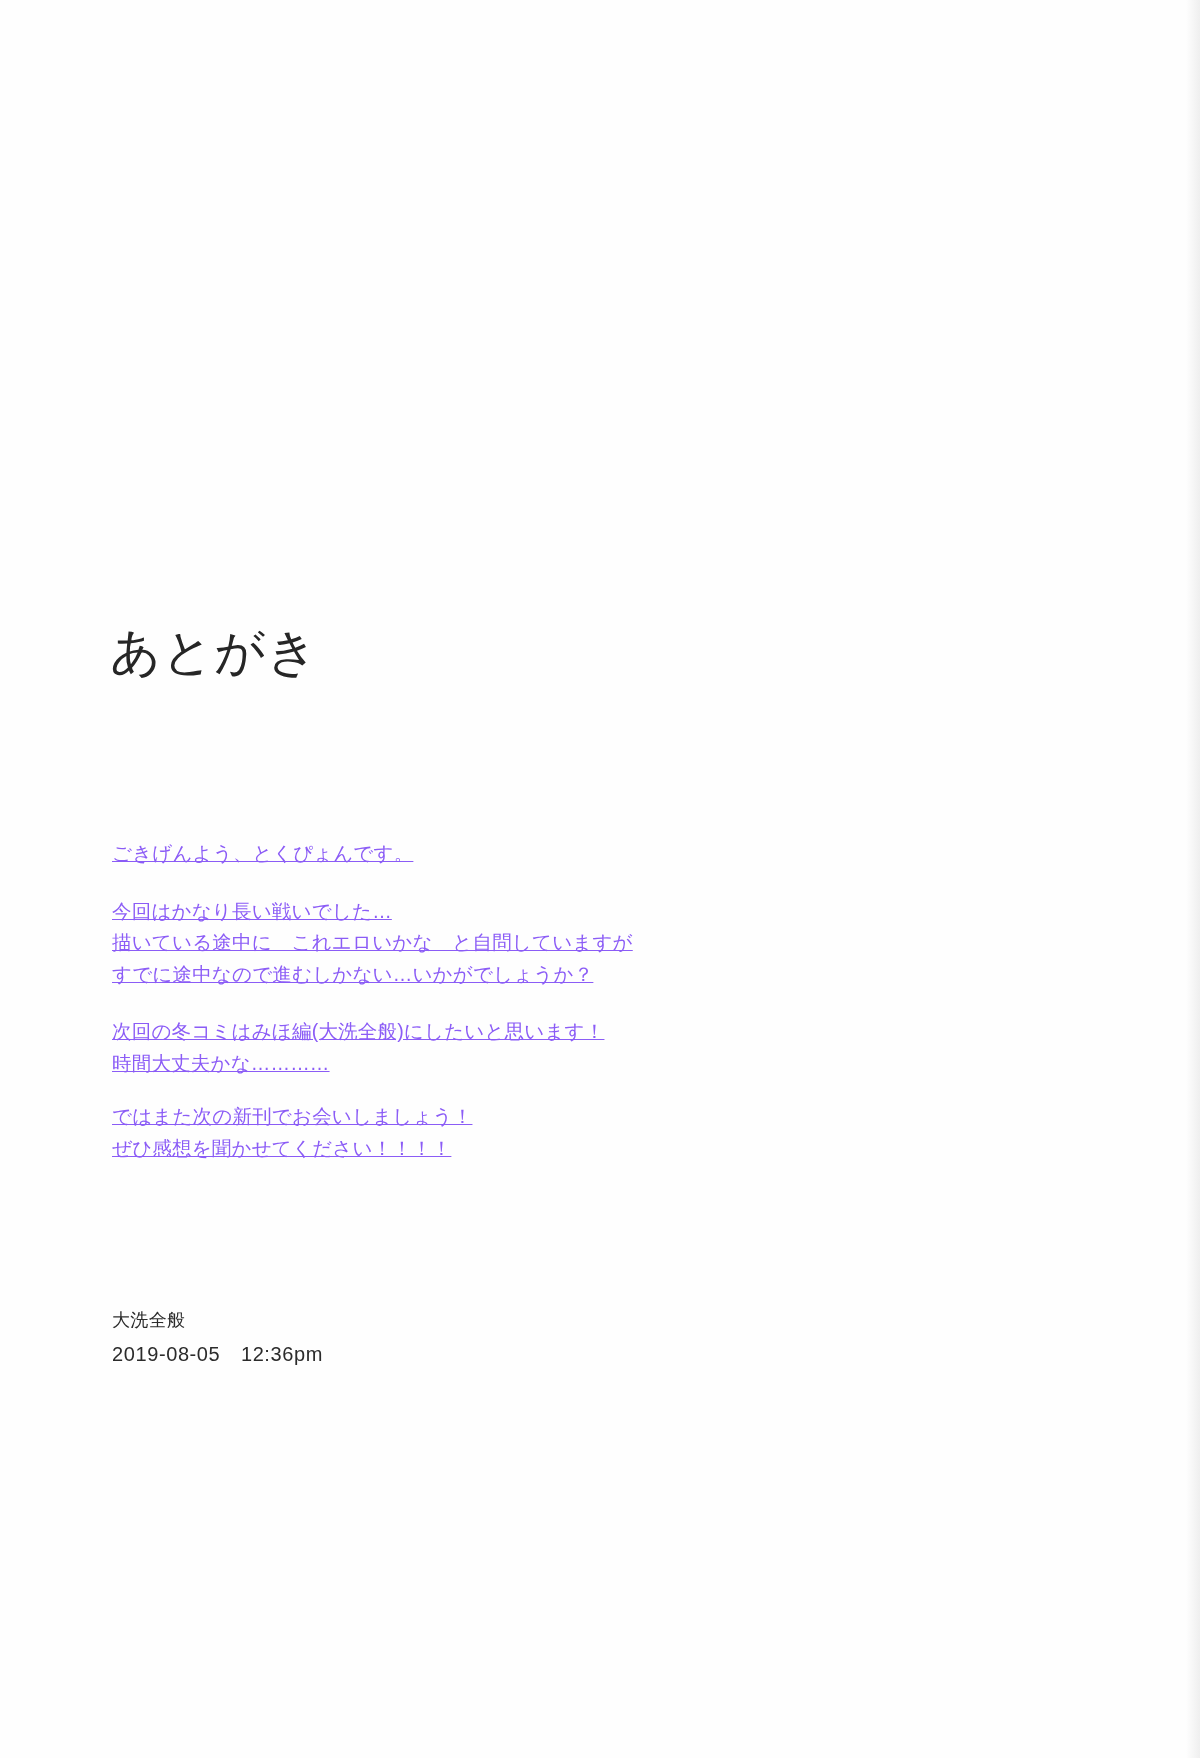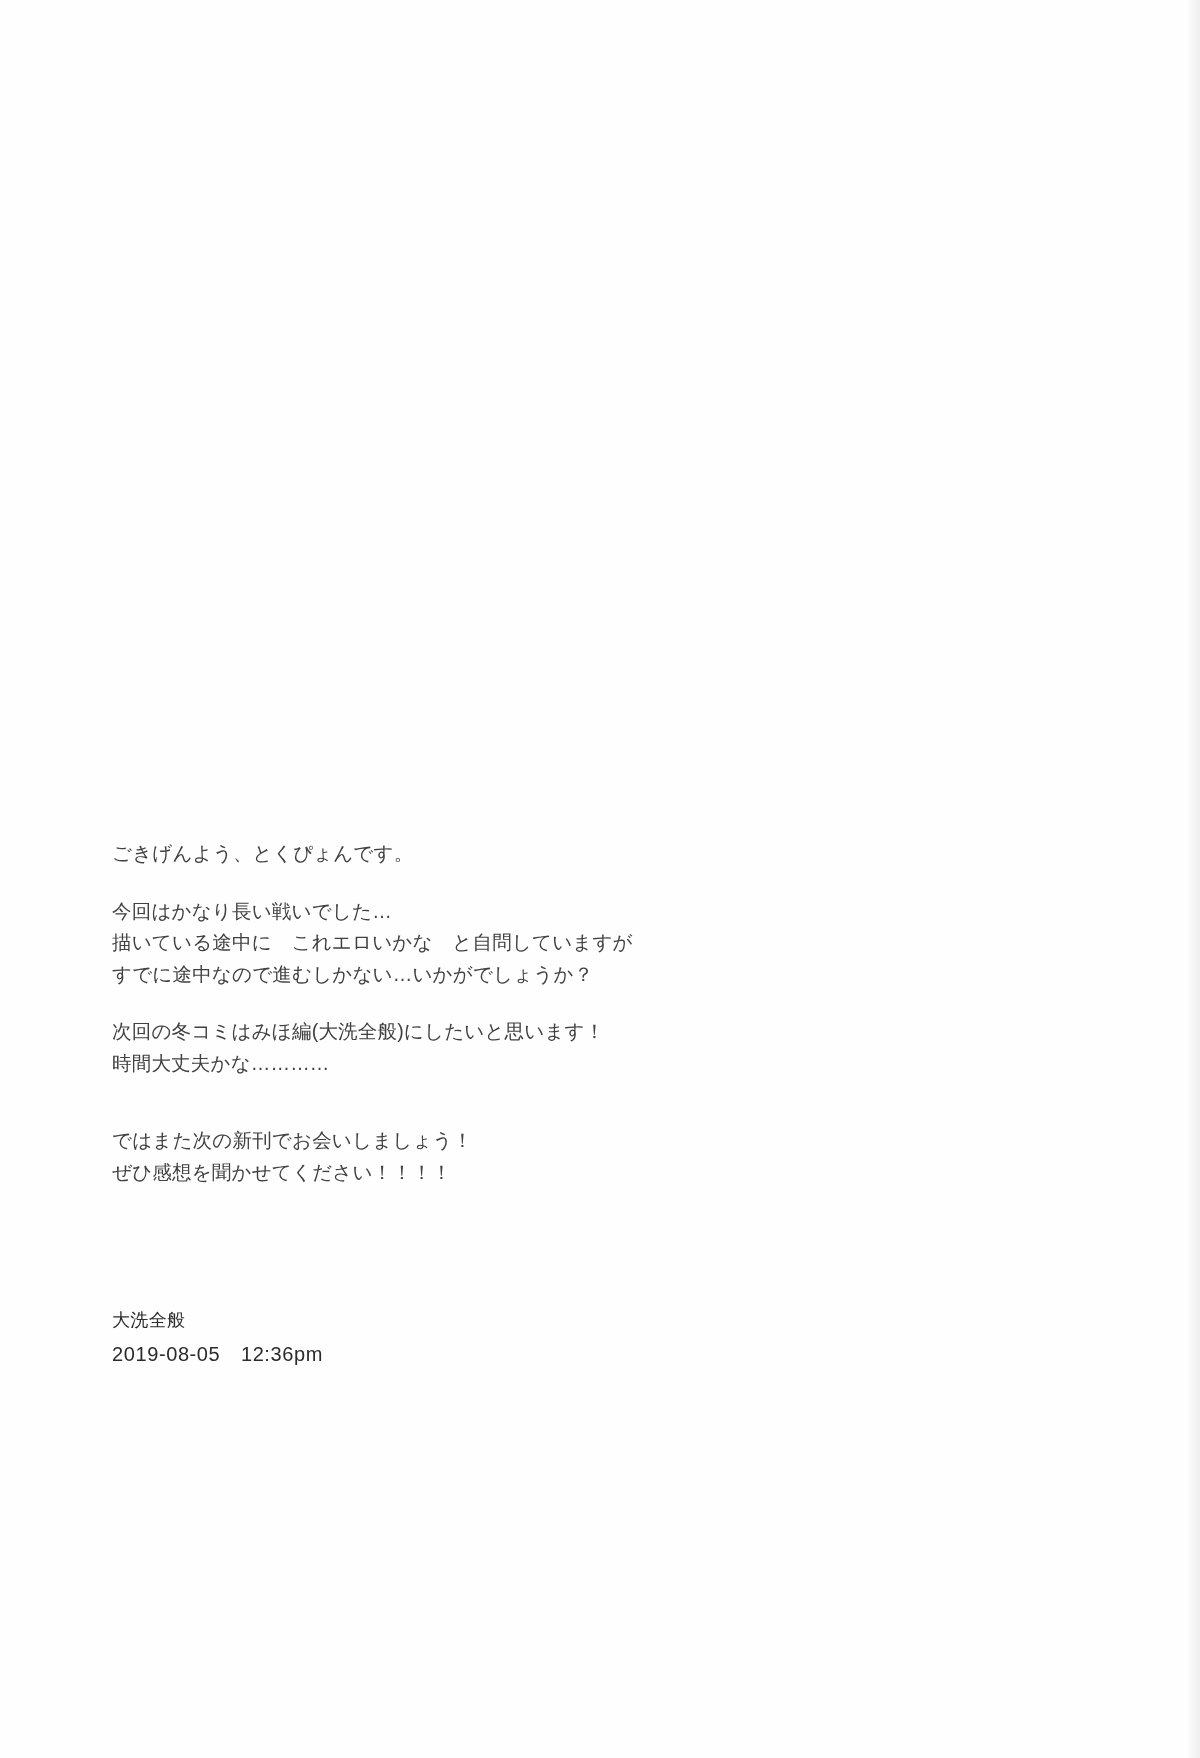--- a/index.html
+++ b/index.html
@@ -45,30 +45,31 @@
     font-weight: 400;
   }
 
   .body-block {
     position: absolute;
     left: 112px;
     top: 838px;
     width: 800px;
     font-size: 19.5px;
     line-height: 1.62;
-    color: #404040;
+    color: #8b5cf6;
     letter-spacing: 0.01em;
+    text-decoration: underline;
   }
 
   .para {
     margin: 0 0 26px 0;
     white-space: pre-line;
   }
   .para.gap-lg {
-    margin-bottom: 46px;
+    margin-bottom: 22px;
   }
 
   .signature {
     position: absolute;
     left: 112px;
     top: 1305px;
     font-size: 18px;
     line-height: 1.75;
     color: #2b2b2b;
   }
@@ -80,20 +81,21 @@
     display: block;
     letter-spacing: 0.03em;
     font-size: 20px;
   }
 </style>
 </head>
 <body>
 
 <div class="page">
 
+  <h1 class="afterword-title">あとがき</h1>
 
   <div class="body-block">
     <p class="para">ごきげんよう、とくぴょんです。</p>
     <p class="para">今回はかなり長い戦いでした…
 描いている途中に　これエロいかな　と自問していますが
 すでに途中なので進むしかない…いかがでしょうか？</p>
     <p class="para gap-lg">次回の冬コミはみほ編(大洗全般)にしたいと思います！
 時間大丈夫かな…………</p>
     <p class="para">ではまた次の新刊でお会いしましょう！
 ぜひ感想を聞かせてください！！！！</p>

